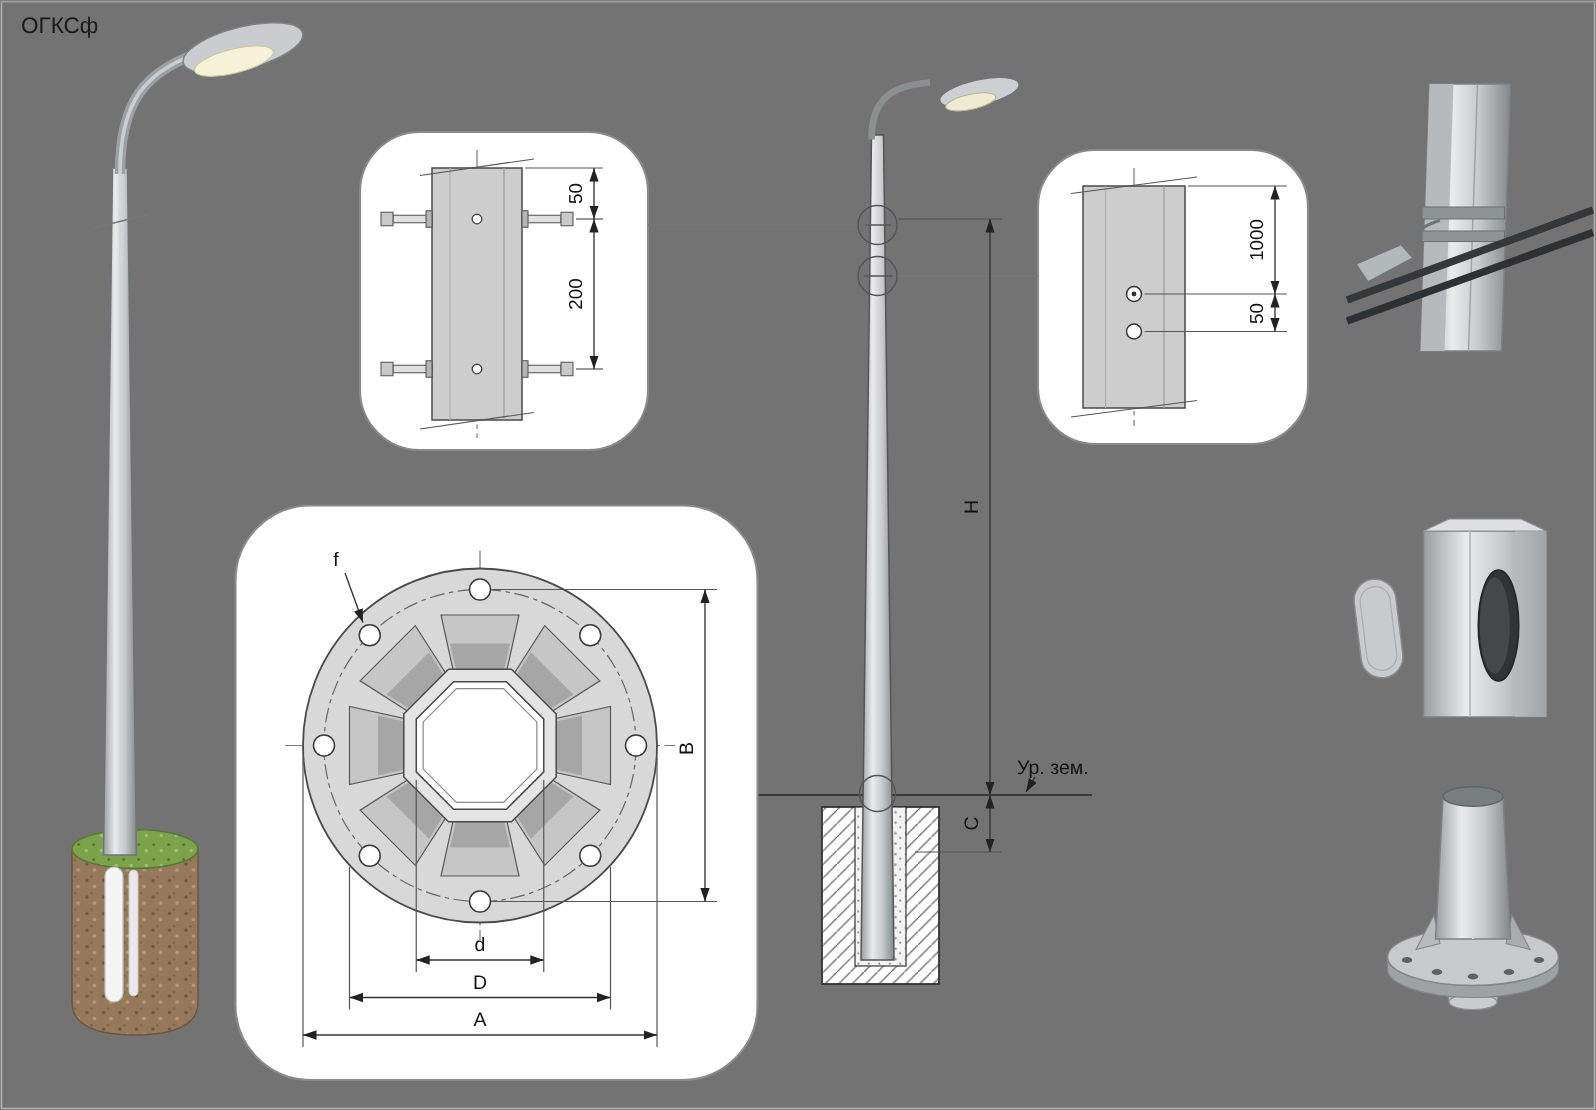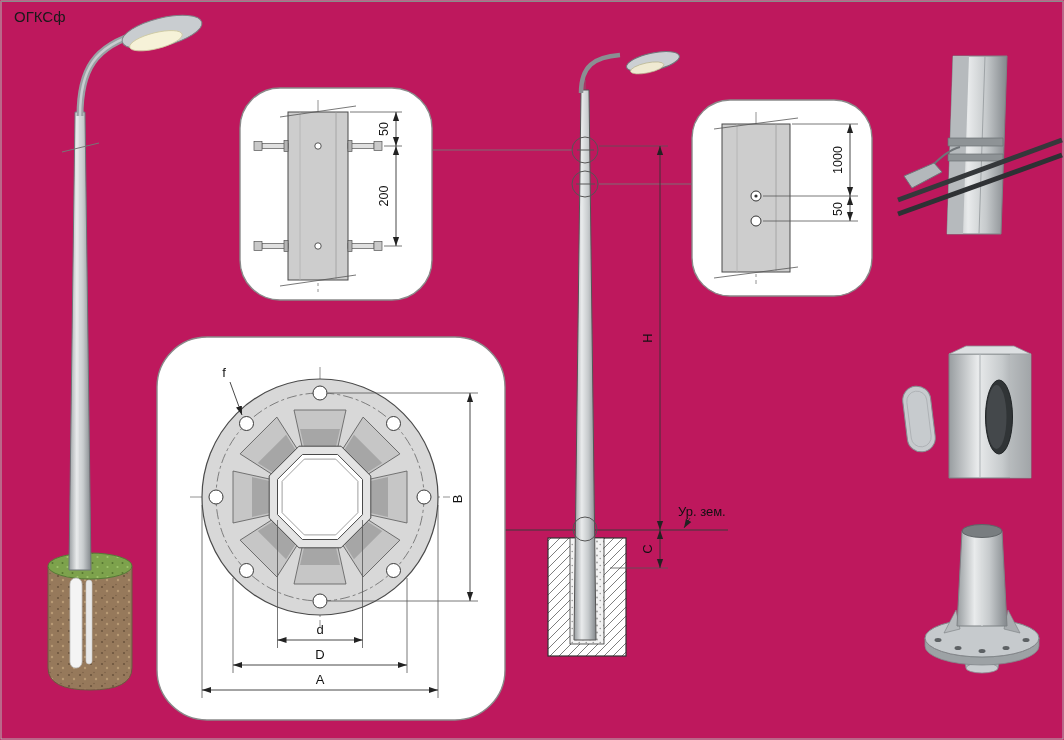--- a/index.html
+++ b/index.html
@@ -1,16 +1,16 @@
 <!DOCTYPE html>
 <html><head>
 <meta charset="utf-8">
 <style>
   html,body{margin:0;padding:0;background:#fff;}
-  .stage{position:relative;width:1064px;height:740px;background:#be185d;overflow:hidden;
+  .stage{position:relative;width:1064px;height:740px;background:#737373;overflow:hidden;
          font-family:"Liberation Sans",sans-serif;}
   svg text{font-family:"Liberation Sans",sans-serif;fill:#111;}
   .dim{font-size:13px;}
   .dimsmall{font-size:12.5px;}
   .ttl{font-size:15px;fill:#1a1a1a;}
   .mid{text-anchor:middle;}
 </style>
 </head>
 <body>
 

